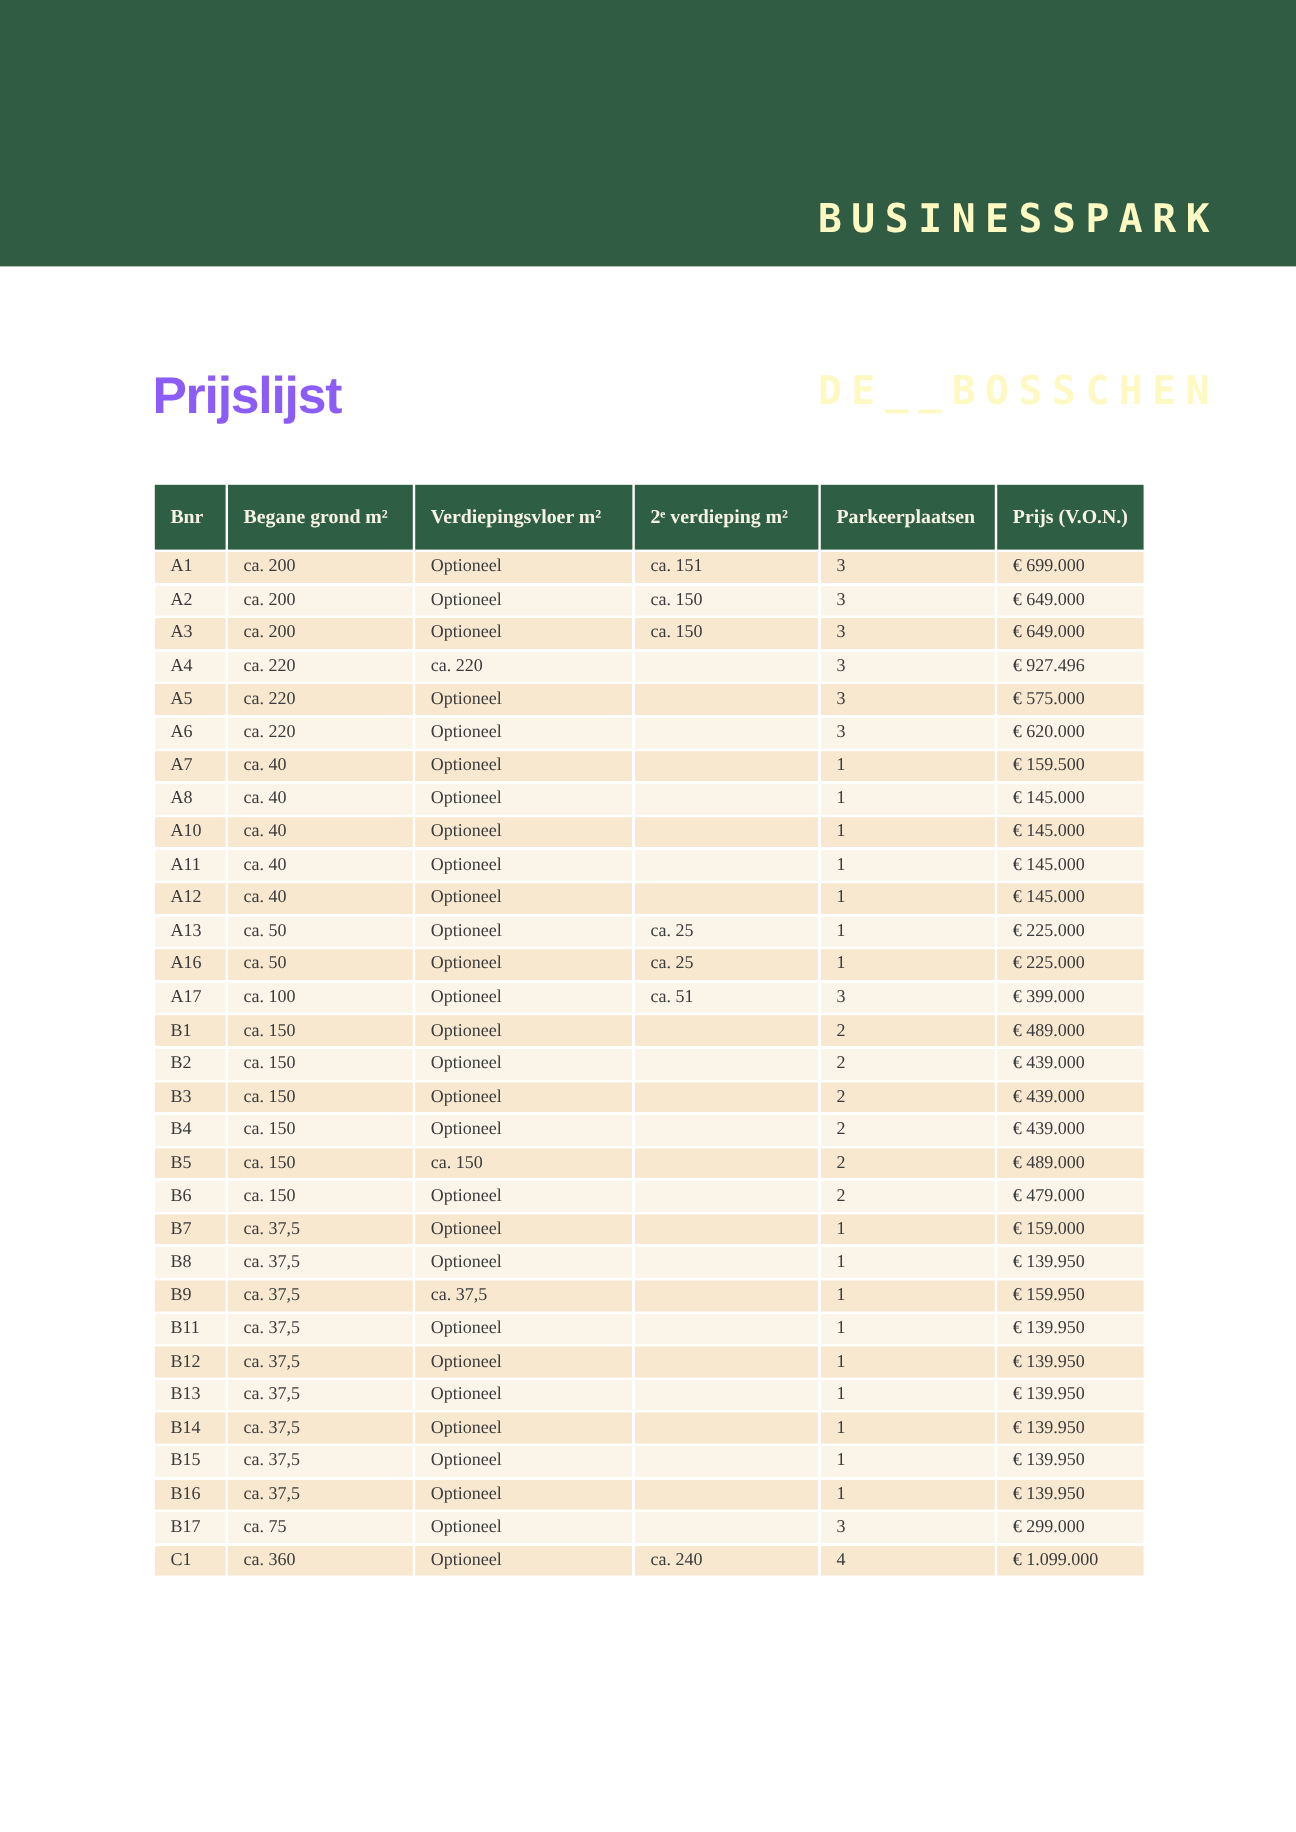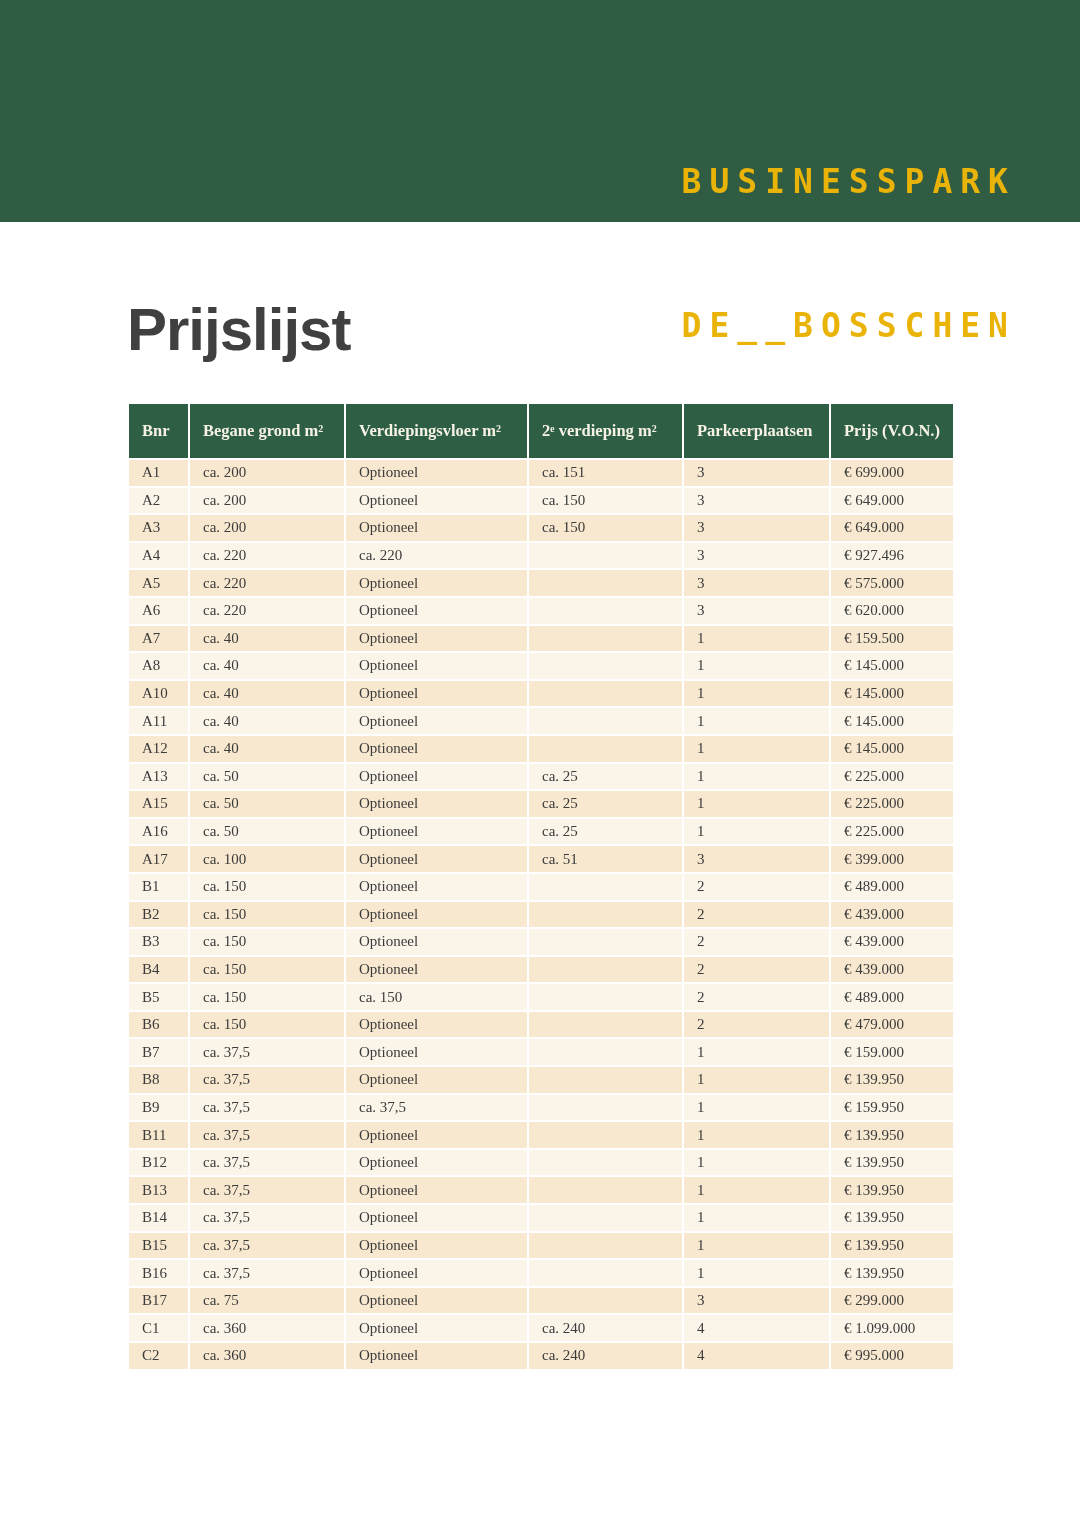--- a/index.html
+++ b/index.html
@@ -15,31 +15,31 @@
     position: relative;
   }
   .logo {
     position: absolute;
     top: 62px; right: 64px;
     font-family: "DejaVu Sans Mono", monospace;
     font-weight: bold;
     font-size: 33px;
     letter-spacing: 8px;
     line-height: 48px;
-    color: #eab308;
+    color: #fef9c3;
     white-space: pre;
     text-align: center;
   }
   .page-title {
     margin: 76px 0 0 127px;
-    font-size: 60px;
+    font-size: 43px;
     line-height: 64px;
     font-weight: 700;
     letter-spacing: -1px;
-    color: #404040;
+    color: #8b5cf6;
   }
   .price-table {
     margin: 40px 0 0 127px;
     width: 826px;
     border-collapse: collapse;
     table-layout: fixed;
     font-family: Liberation Serif, serif;
   }
   .price-table th {
     background: #2E5F44;
@@ -186,28 +186,20 @@
       </tr>
       <tr>
         <td>A13</td>
         <td>ca. 50</td>
         <td>Optioneel</td>
         <td>ca. 25</td>
         <td>1</td>
         <td>€ 225.000</td>
       </tr>
       <tr>
-        <td>A15</td>
-        <td>ca. 50</td>
-        <td>Optioneel</td>
-        <td>ca. 25</td>
-        <td>1</td>
-        <td>€ 225.000</td>
-      </tr>
-      <tr>
         <td>A16</td>
         <td>ca. 50</td>
         <td>Optioneel</td>
         <td>ca. 25</td>
         <td>1</td>
         <td>€ 225.000</td>
       </tr>
       <tr>
         <td>A17</td>
         <td>ca. 100</td>
@@ -344,23 +336,15 @@
         <td>3</td>
         <td>€ 299.000</td>
       </tr>
       <tr>
         <td>C1</td>
         <td>ca. 360</td>
         <td>Optioneel</td>
         <td>ca. 240</td>
         <td>4</td>
         <td>€ 1.099.000</td>
-      </tr>
-      <tr>
-        <td>C2</td>
-        <td>ca. 360</td>
-        <td>Optioneel</td>
-        <td>ca. 240</td>
-        <td>4</td>
-        <td>€ 995.000</td>
       </tr>
     </tbody>
 </table>
 
 </body></html>

